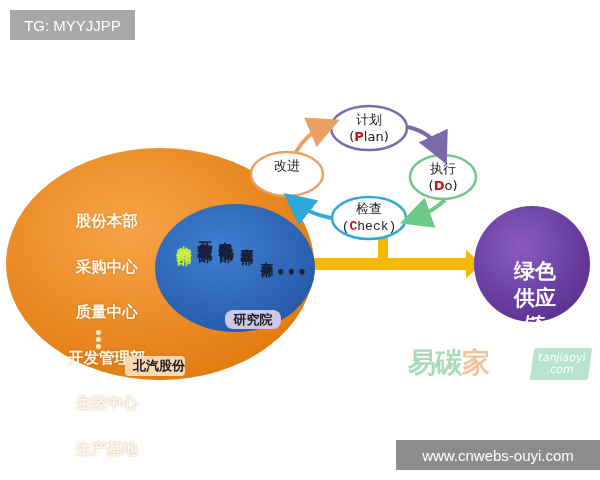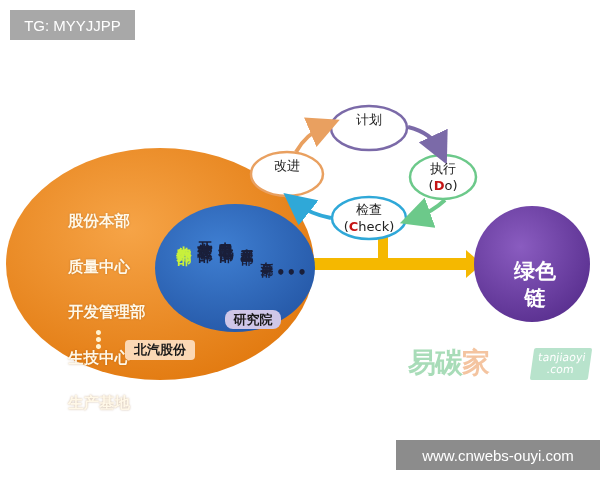--- a/index.html
+++ b/index.html
@@ -1,21 +1,21 @@
 <!DOCTYPE html>
 <html><head>
 <meta charset="utf-8">
 <style>
   html, body { margin: 0; padding: 0; }
   body {
     width: 600px; height: 480px; position: relative; overflow: hidden;
     background: #ffffff;
     font-family: "DejaVu Sans", "Liberation Sans", sans-serif;
   }
-  .abs { position: absolute; }
+  .abs { position: absolute; text-align: center; }
   .tag-top {
     left: 10px; top: 10px; width: 125px; height: 30px;
     background: #a8a8a8; color: #ffffff; font-size: 15px;
     display: flex; align-items: center; justify-content: center;
     font-family: "Liberation Sans", sans-serif;
   }
   .tag-bottom {
     left: 396px; top: 440px; width: 204px; height: 30px;
     background: #8c8c8c; color: #ffffff; font-size: 15px;
     display: flex; align-items: center; justify-content: center;
@@ -30,21 +30,21 @@
   .dots-v { left: 94px; top: 330px; color: #fff3d0; font-size: 14px; line-height: 7px; font-weight: bold; }
   .vcol { writing-mode: vertical-rl; text-orientation: upright; font-weight: bold; position: absolute; letter-spacing: 1px; }
   .vcol.green { color: #c8f03c; font-size: 15px; }
   .vcol.dark { color: #1a1f3a; font-size: 15px; }
   .vcol.dark.small { font-size: 12.5px; }
   .dots-h { color: #1a1f3a; font-weight: bold; font-size: 15px; letter-spacing: 1px; }
   .badge {
     border-radius: 4px; font-weight: bold; font-size: 13px; color: #1a1a1a;
     display: flex; align-items: center; justify-content: center;
   }
-  .badge.bq { left: 125px; top: 340px; width: 70px; height: 20px; background: #fbd8b4; }
+  .badge.bq { left: 125px; top: 356px; width: 52px; height: 20px; background: #fbd8b4; padding-left: 8px; }
   .badge.yjy { left: 225px; top: 310px; width: 56px; height: 19px; background: #cfc7e8; border-radius: 8px; }
   .pdca { text-align: center; font-size: 13px; color: #222; line-height: 17px; }
   .pdca .red { color: #c41414; font-weight: bold; }
   .green-chain {
     left: 490px; top: 214px; width: 90px; text-align: center;
     color: #ffffff; font-weight: bold; font-size: 21px; line-height: 27px; margin-top: 44px;
   }
   .logo-cn { font-size: 28px; font-weight: bold; letter-spacing: -1px; }
   .logo-box {
     left: 532px; top: 348px; width: 58px; height: 32px; background: #b8e3cc;
@@ -104,53 +104,56 @@
   <path d="M408,127 Q432,133 440,150" fill="none" stroke="#7b6aa8" stroke-width="4" marker-end="url(#mPurple)"></path>
   <path d="M445,200 Q432,212 415,218" fill="none" stroke="#6cc98a" stroke-width="4" marker-end="url(#mGreen)"></path>
   <path d="M331,218 Q310,214 296,203" fill="none" stroke="#2fa8d8" stroke-width="4" marker-end="url(#mBlue)"></path>
   <path d="M296,152 Q306,134 325,126" fill="none" stroke="#e9a060" stroke-width="4" marker-end="url(#mOrange)"></path>
 </svg>
 
 <div class="abs tag-top">TG: MYYJJPP</div>
 
 <div class="abs orange-list">
   <div>股份本部</div>
+  <div>采购中心</div>
   <div>质量中心</div>
   <div>开发管理部</div>
   <div>生技中心</div>
   <div>生产基地</div>
 </div>
 <div class="abs dots-v">•<br>•<br>•</div>
 <div class="abs badge bq">北汽股份</div>
 
 <div class="vcol green" style="left:174px; top:234px;">内外饰部</div>
 <div class="vcol dark" style="left:195px; top:230px;">开发管理部</div>
 <div class="vcol dark" style="left:216px; top:230px;">电子电器部</div>
 <div class="vcol dark small" style="left:238px; top:238px;">底盘工程部</div>
 <div class="vcol dark small" style="left:258px; top:252px;">车身部</div>
 <div class="abs dots-h" style="left:276px; top:264px;">•••</div>
 <div class="abs badge yjy">研究院</div>
 
 <div class="abs pdca" style="left:331px; top:111px; width:76px;">
   <div>计划</div>
+  <div><span>(</span><span class="red">P</span><span>lan)</span></div>
 </div>
 <div class="abs pdca" style="left:410px; top:160px; width:66px;">
   <div>执行</div>
   <div><span>(</span><span class="red">D</span><span>o)</span></div>
 </div>
-<div class="abs pdca" style="left:332px; top:201px; width:74px;">
+<div class="abs pdca" style="left:332px; top:201px; width:74px;font-family:Liberation Mono, monospace;">
   <div>检查</div>
   <div><span>(</span><span class="red">C</span><span>heck)</span></div>
 </div>
 <div class="abs pdca" style="left:250px; top:157px; width:74px;">
   <div>改进</div>
 </div>
 
 <div class="abs green-chain">
   <div>绿色</div>
+  <div>供应</div>
   <div>链</div>
 </div>
 
 <div class="abs logo-cn" style="left:408px; top:344px;">
   <span style="color:#a8dcb8;">易</span><span style="color:#a8dcb8;">碳</span><span style="color:#f4c4a0;">家</span>
 </div>
 <div class="abs logo-box">
   <div>tanjiaoyi</div>
   <div>.com</div>
 </div>

